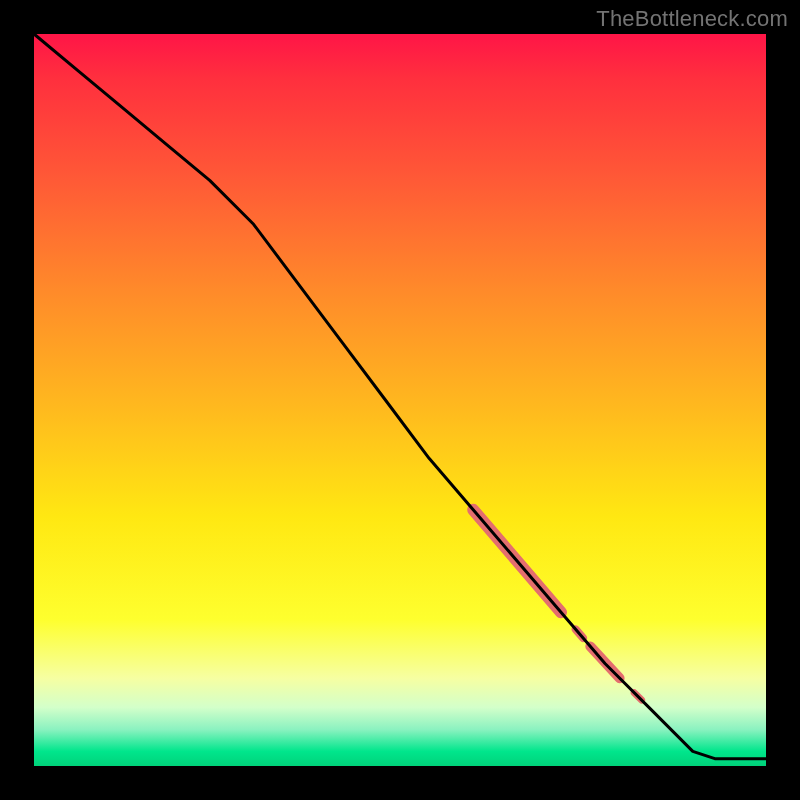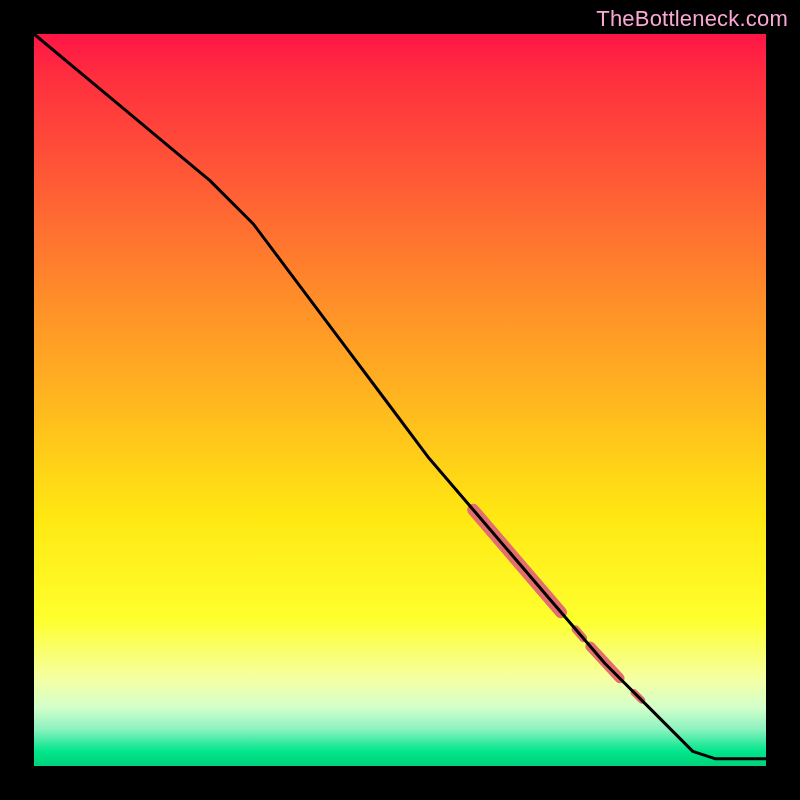--- a/index.html
+++ b/index.html
@@ -45,21 +45,21 @@
     left: 0;
     top: 0;
     width: 732px;
     height: 732px;
     overflow: visible;
   }
   .watermark {
     position: absolute;
     top: 6px;
     right: 12px;
-    color: #f9a8d4;
+    color: #737373;
     font-size: 22px;
     font-weight: 500;
     letter-spacing: 0.2px;
     user-select: none;
   }
 </style>
 </head>
 <body>
 
 <div class="container">

